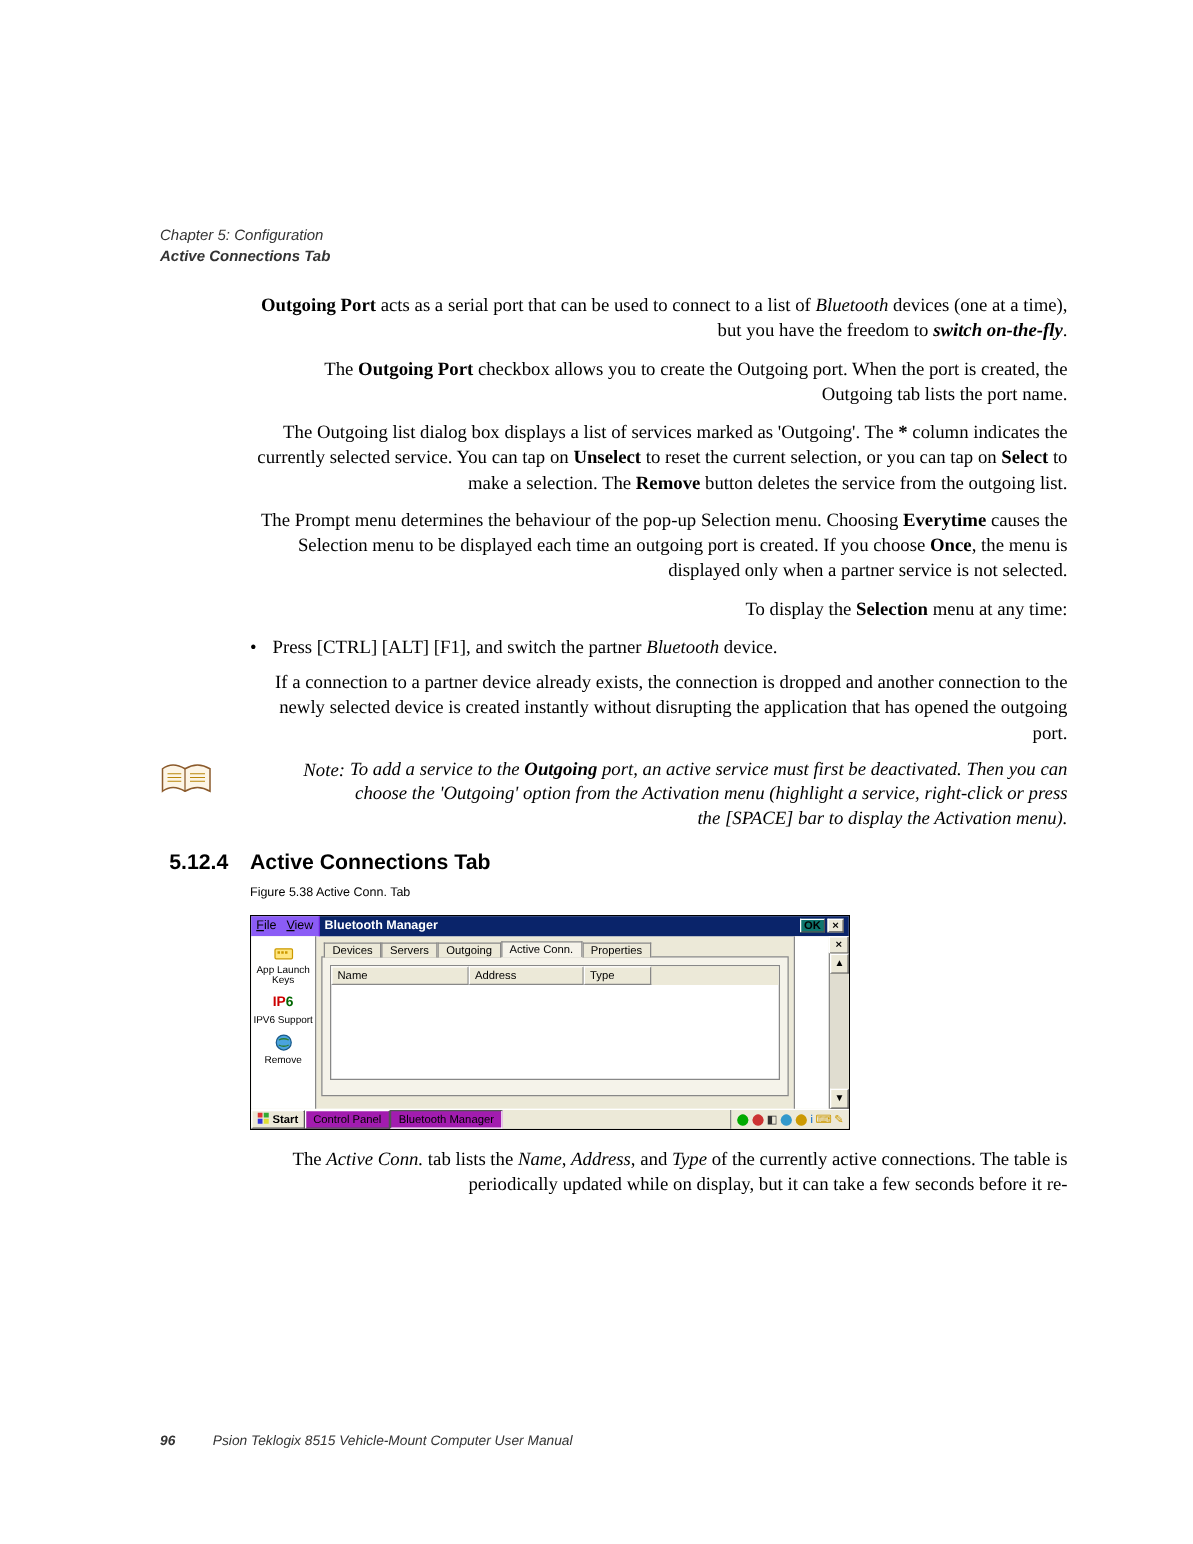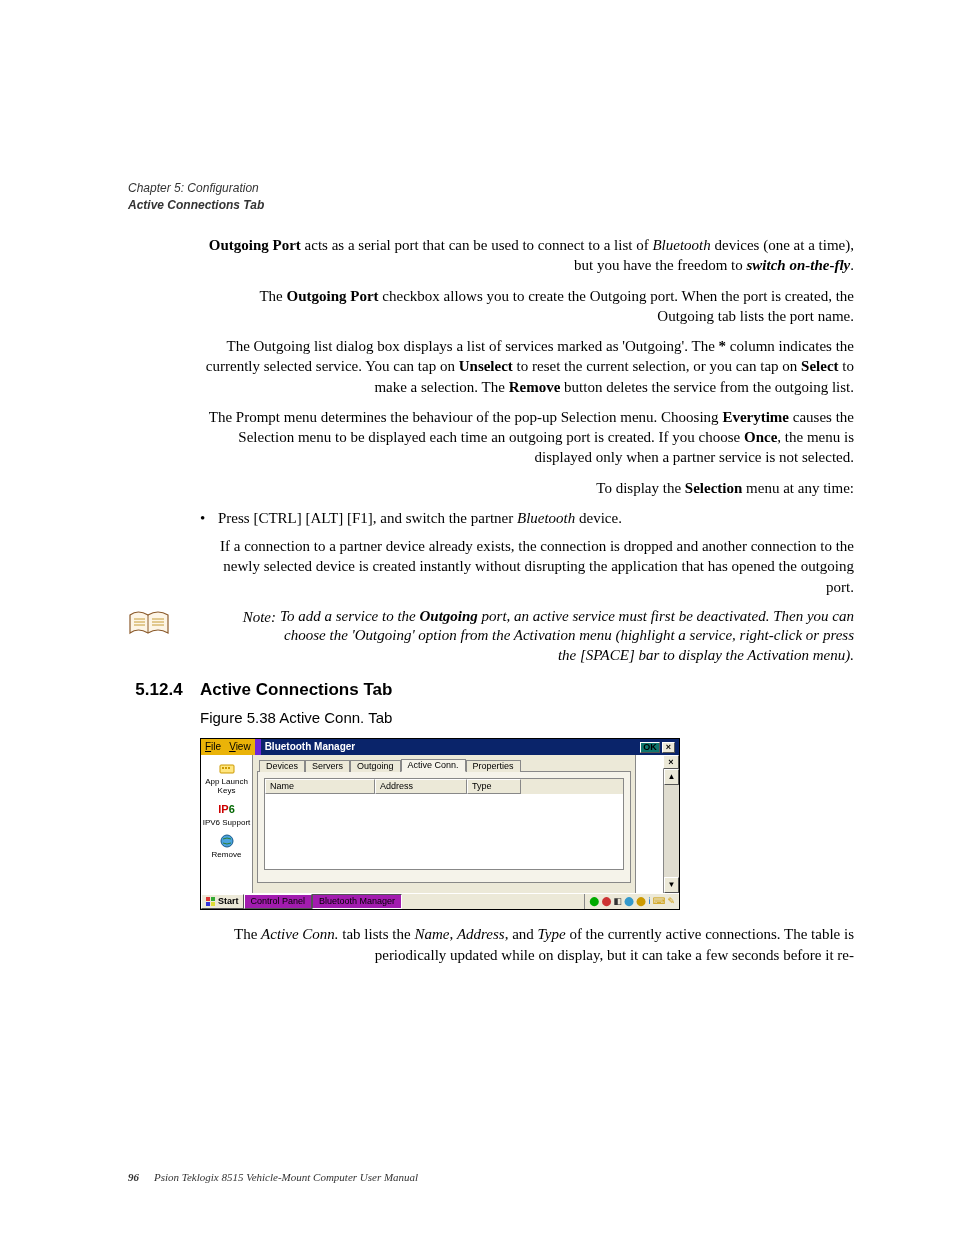--- a/index.html
+++ b/index.html
@@ -62,39 +62,39 @@
     text-align: center;
     padding-right: 10px;
   }
   .sect-title {
     font-family: "Trebuchet MS", Verdana, sans-serif;
     font-weight: bold;
     font-size: 17px;
   }
   .fig-caption {
     font-family: "Trebuchet MS", Verdana, sans-serif;
-    font-size: 15px;
+    font-size: 10px;
     margin: 6px 0 10px 0;
   }
 
   
   .shot {
     width: 480px;
     font-family: Tahoma, Arial, sans-serif;
     font-size: 10px;
     line-height: 1;
     border: 1px solid #000;
     margin-bottom: 14px;
   }
   .shot .topbar { display: flex; height: 16px; }
   .shot .menu {
     display: flex; align-items: center; gap: 8px;
     padding: 0 4px;
-    background: #eab308;
-    border-right: 6px solid #6d28d9;
+    background: #8b5cf6;
+    border-right: 1px solid #6d28d9;
     text-align: center;
   }
   .shot .menu span { text-decoration: underline; text-decoration-color: transparent; }
   .shot .menu span::first-letter { text-decoration: underline; }
   .shot .titlebar {
     flex: 1;
     background: #0a246a;
     color: #fff;
     font-weight: bold;
     padding: 2px 4px;
@@ -219,29 +219,29 @@
   .shot .taskbar .flex { flex:1; }
   .shot .taskbar .tray {
     display:flex; align-items:center; gap:2px;
     padding: 0 4px;
     border-left:1px solid #888;
   }
   .shot .taskbar .tray span { font-size:9px; }
 
   .footer {
     position: absolute;
-    bottom: 52px;
+    bottom: 76px;
     left: 128px;
-    font-family: Liberation Serif, serif;
+    font-family: Liberation Sans, sans-serif;
     font-size: 11px;
     font-style: italic;
     color: #333;
     display: flex;
     align-items: baseline;
-    gap: 15px;
+    gap: 30px;
   }
   .footer .pn { font-weight: bold; font-style: italic; }
 </style>
 </head>
 <body>
 
 <div class="running-head">
   <div class="line1">Chapter 5: Configuration</div>
   <div class="line2">Active Connections Tab</div>
 </div>

